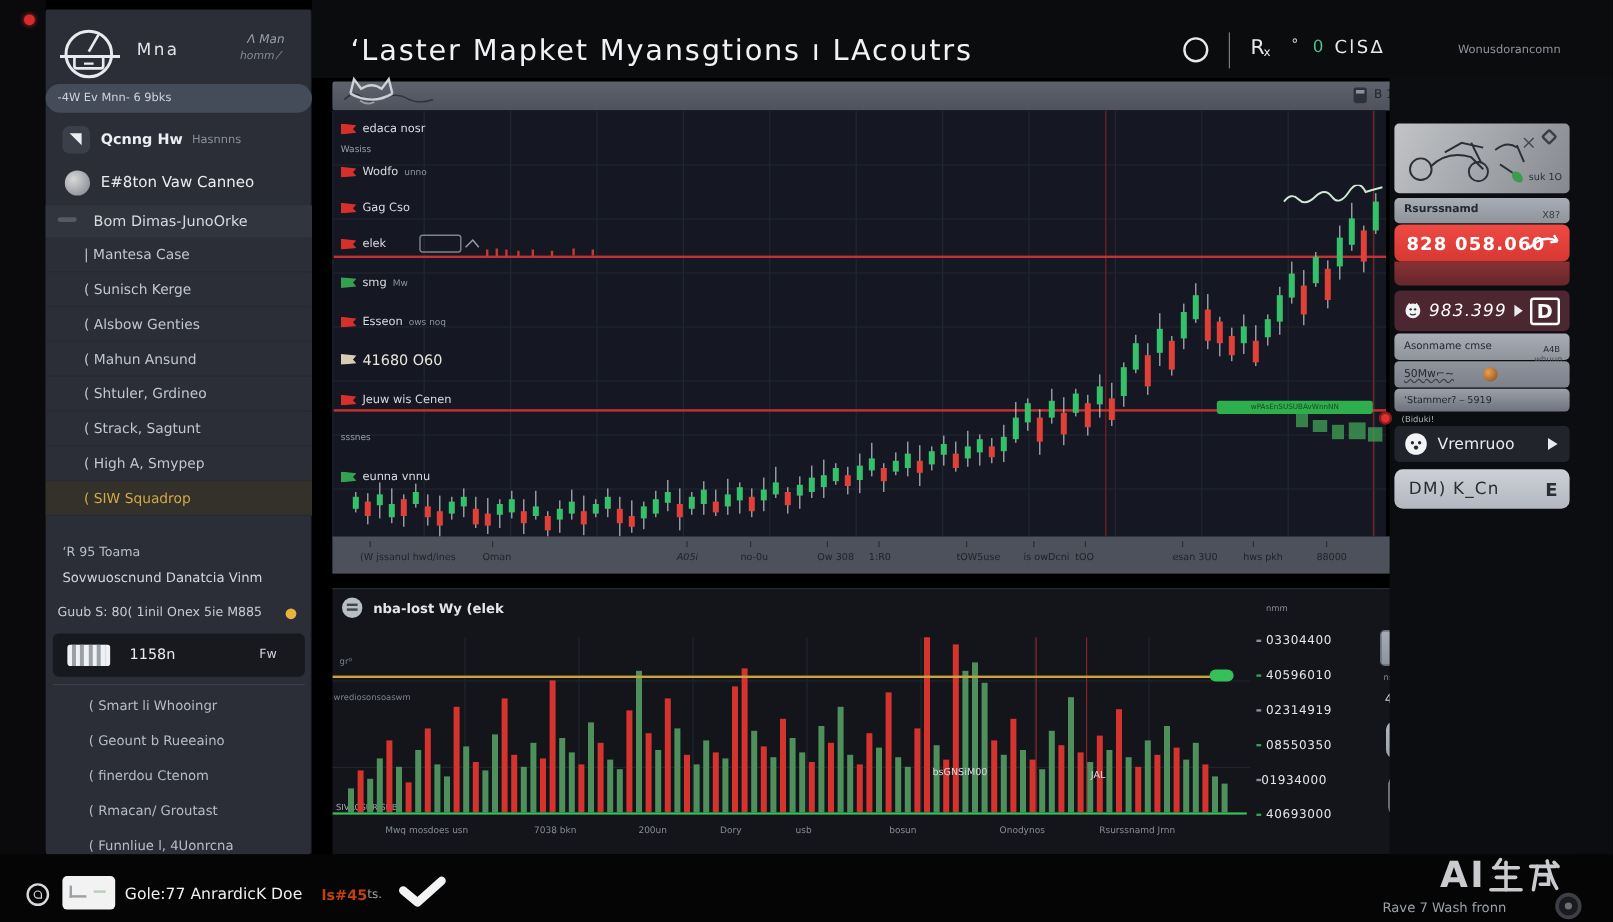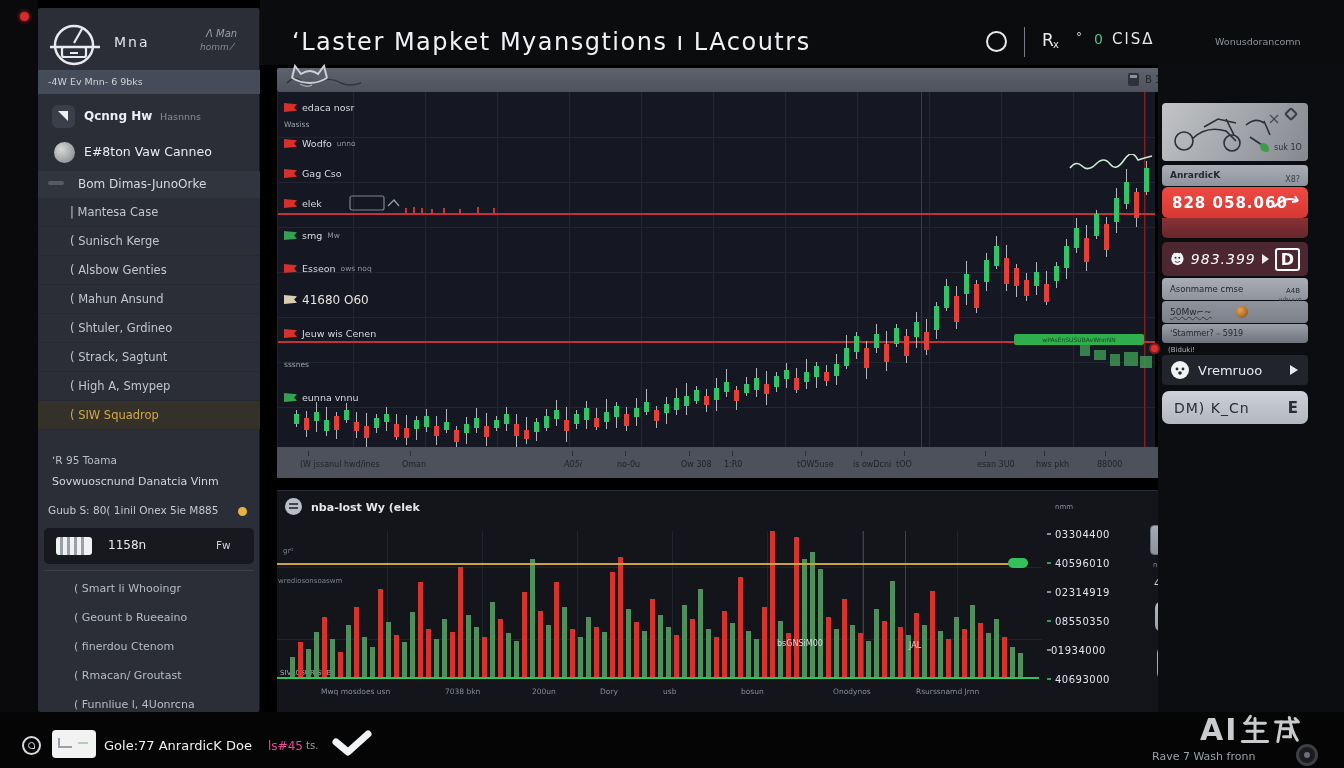--- a/index.html
+++ b/index.html
@@ -9,21 +9,21 @@
   .txt { white-space:nowrap; }
 
   
   #leftstrip { left:0; top:0; width:38px; height:768px; background:#0a0a0c; }
   #reddot-top { left:20px; top:12px; width:9px; height:9px; border-radius:50%;
     background:#d92b2b; box-shadow:0 0 4px #d92b2b; }
   #sidebar { left:38px; top:8px; width:222px; height:704px; background:#2b2e36;
     border-right:1px solid #14151a; border-radius:2px; }
   .sb-row { left:0; width:222px; }
   #sb-sel { top:62px; height:24px; background:#444b59; color:#ced3dc; font-size:9.5px;
-    line-height:24px; padding-left:10px; }
+    line-height:24px; padding-left:10px;border-radius:12px; }
   .menu-item { height:29px; line-height:29px; font-size:11.5px; color:#c2c6cf;
     padding-left:32px; border-bottom:1px solid #262932; background:#2b2e36; }
   .menu-item.gold { color:#d2a948; background:#34312a; }
   .menu2-item { height:29px; line-height:29px; font-size:11px; color:#b7bcc5; padding-left:36px; }
   #sb-card { left:6px; top:520px; width:210px; height:36px; background:#17191f;
     border-radius:5px; }
   #kb-icon { left:12px; top:9px; width:36px; height:18px; background:#f0f1f3; border-radius:3px;
     background-image:repeating-linear-gradient(90deg,#9aa0a8 0 3px,transparent 3px 7px);
     background-size:28px 4px; background-position:4px 5px; background-repeat:repeat-y; }
   #ydot { width:9px; height:9px; background:#e8b33c; border-radius:50%; }
@@ -506,21 +506,21 @@
           <line x1="104" y1="8" x2="112" y2="16"></line>
           <line x1="112" y1="8" x2="104" y2="16"></line>
         </g>
     </svg>
     <div class="a" style="left:124px;top:6px;width:10px;height:10px;border:2px solid #3a3d43;border-radius:2px;transform:rotate(45deg)"></div>
     <div class="a" style="left:98px;top:40px;width:9px;height:9px;background:#3d9b4f;border-radius:2px 6px 2px 6px"></div>
     <span class="a txt" style="left:112px;top:40px;font-size:8px;color:#2c2f35">suk 1O</span>
   </div>
 
   <div class="a rp-card rp-strip" style="top:100px;height:21px;line-height:21px;padding:0 8px">
-    <span class="txt" style="font-weight:bold">AnrardicK</span>
+    <span class="txt" style="font-weight:bold">Rsurssnamd</span>
     <span class="a txt" style="right:8px;top:4px;font-size:8px;color:#3a3e45">X8?</span>
   </div>
 
   <div class="a rp-card" id="rp-red">
     <span class="txt">828 058.060</span>
     <svg class="a" style="left:110px;top:6px" width="30" height="20" viewBox="0 0 30 20">
       <path d="M2 14 Q14 2 26 8" fill="none" stroke="#fff" stroke-width="2"></path>
       <path d="M26 8 l-6 1 M26 8 l-3 -5" stroke="#fff" stroke-width="2" fill="none"></path>
     </svg>
   </div>
@@ -758,21 +758,21 @@
 
 <div class="a" id="statusbar">
   <div class="a" style="left:22px;top:24px;width:19px;height:19px;border:2px solid #d6d8dc;border-radius:50%">
     <div class="a" style="left:4px;top:4px;width:7px;height:7px;border:1.5px solid #d6d8dc;border-radius:50% 50% 0 50%"></div>
   </div>
   <div class="a" style="left:52px;top:18px;width:44px;height:28px;background:#f2f2f3;border-radius:4px">
     <div class="a" style="left:6px;top:8px;width:14px;height:10px;border-left:2px solid #9aa0a8;border-bottom:2px solid #9aa0a8"></div>
     <div class="a" style="left:26px;top:12px;width:10px;height:2px;background:#b9cdb9"></div>
   </div>
   <span class="a txt" style="left:104px;top:26px;font-size:13px;color:#eef0f3">Gole:77 AnrardicK Doe</span>
-  <span class="a txt" style="left:268px;top:27px;font-size:12px;color:#ec4899;font-weight:normal">ls#45</span>
+  <span class="a txt" style="left:268px;top:27px;font-size:12px;color:#c2410c;font-weight:bold">ls#45</span>
   <span class="a txt" style="left:306px;top:28px;font-size:10px;color:#9aa0a8">ts.</span>
   <svg class="a" style="left:330px;top:16px" width="46" height="32" viewBox="0 0 46 32">
     <path d="M6 14 l12 10 l20 -18" fill="none" stroke="#f2f3f5" stroke-width="7" stroke-linecap="round" stroke-linejoin="round"></path>
   </svg>
 
   <div class="a" id="wm" style="left:1200px;top:0px">
     <span>AI</span>
     <svg width="30" height="32" viewBox="0 0 26 28">
       <g stroke="#c9cbce" stroke-width="2.6" stroke-linecap="round">
         <line x1="9" y1="2" x2="5" y2="8"></line>

